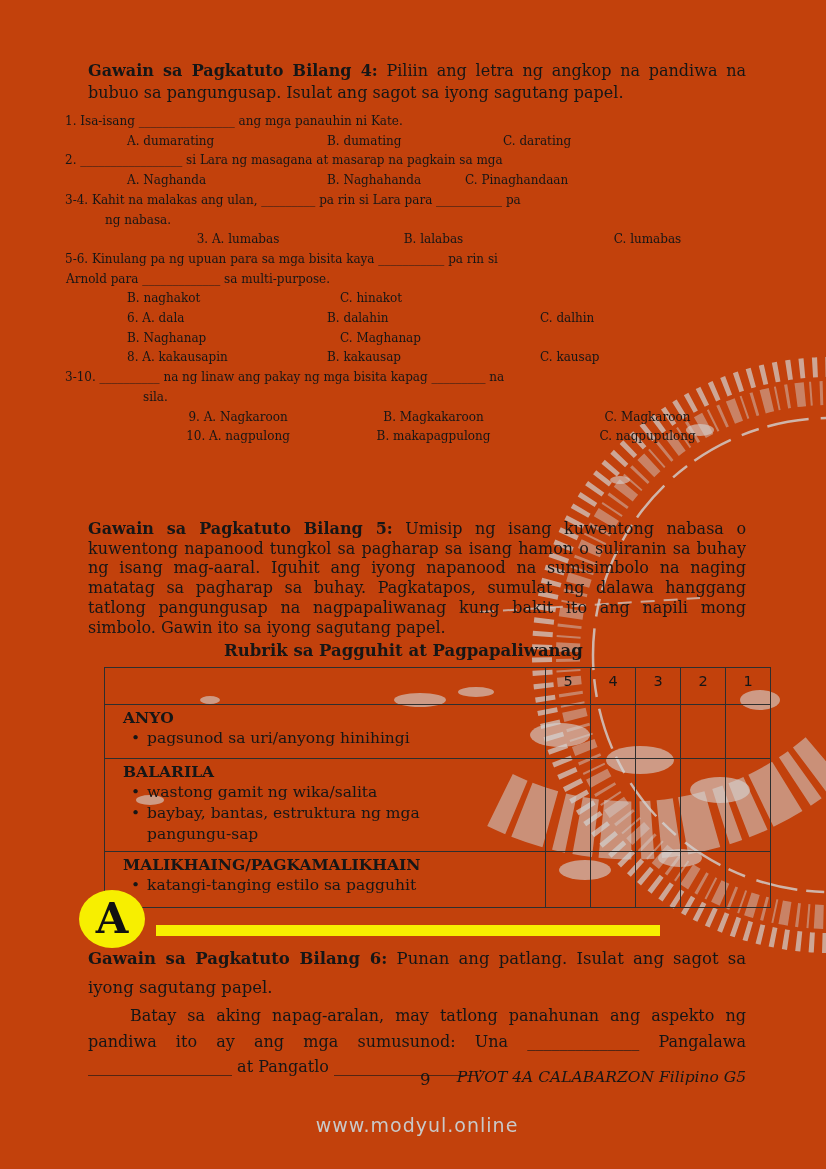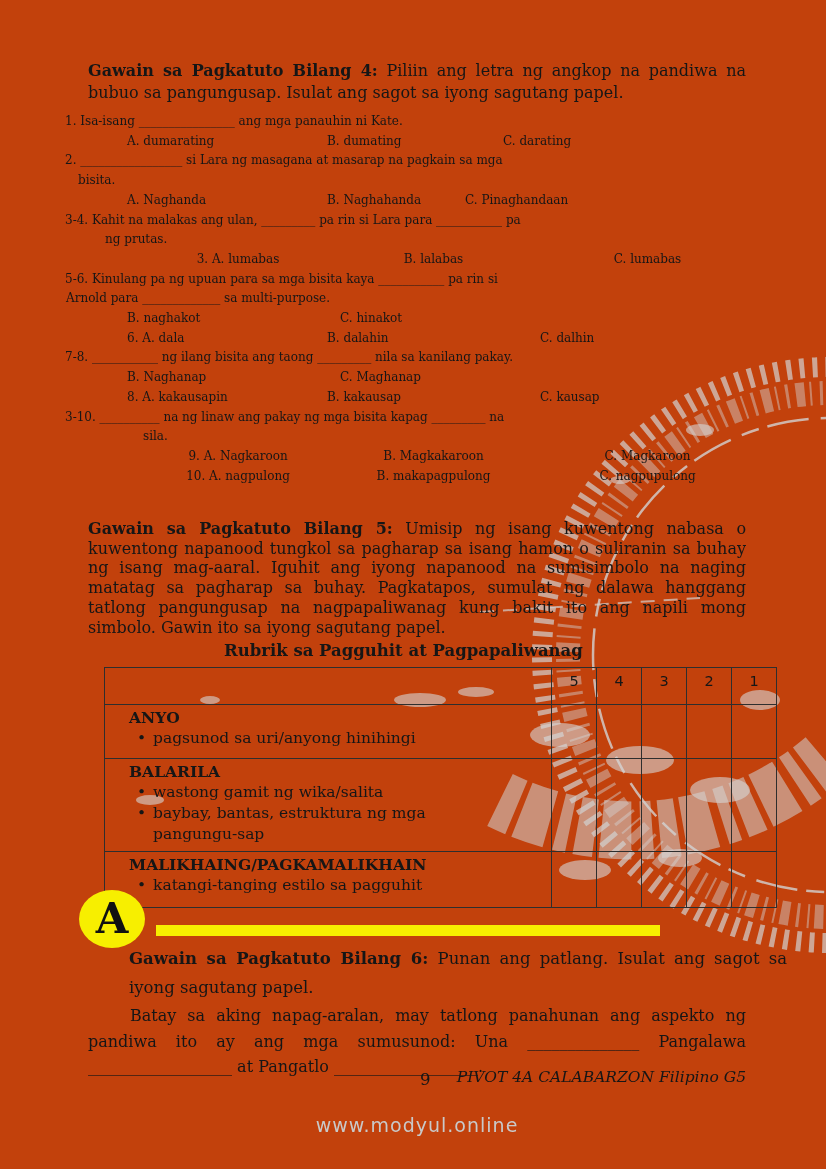--- a/index.html
+++ b/index.html
@@ -30,39 +30,39 @@
   .opt-row.ind .oa{width:178px;}
 
   
   #g5para{top:519px; text-align:justify; font-size:16px; line-height:19.7px;}
 
   
   #rubricTitle{top:641px; font-weight:bold; font-size:16.5px; padding-left:136px;}
   #rubricWrap{top:667px; left:104px; width:637px;}
   table.rubric{border-collapse:collapse; width:637px; table-layout:fixed; background:transparent;}
   table.rubric td,table.rubric th{border:1.6px solid #2e2e2e; vertical-align:top; padding:0;}
-  table.rubric .crit{width:416px; padding:2px 6px 4px 24px;}
+  table.rubric .crit{width:416px; padding:2px 6px 4px 18px;}
   table.rubric .score{width:44px; text-align:center; font-family:"DejaVu Sans", sans-serif;
       font-weight:normal; font-size:14.5px; padding-top:5px;}
   tr.hdr th{height:30px;}
   .crit-title{font-weight:bold; font-size:15.5px; line-height:21px;}
   .bullet{position:relative; padding-left:24px; font-size:15.5px; line-height:21px;}
   .bullet::before{content:"\2022"; position:absolute; left:8px;}
   .b-wrap{display:inline-block; max-width:358px; vertical-align:top;}
   tr.r-anyo td{height:47px;} tr.r-bala td{height:86px;} tr.r-mali td{height:49px;}
 
   
   #badgeA{position:absolute; left:79px; top:890px; width:66px; height:58px; border-radius:50%;
     background:#F7EF00; z-index:2; display:flex; align-items:center; justify-content:center;
     font-weight:bold; font-size:42px; line-height:1; color:#111;}
   #accentLine{position:absolute; left:156px; top:925px; width:504px; height:11px;
     background:#F7EF00; z-index:2;}
 
   
-  #g6para{top:944px; text-align:justify; font-size:16.5px; line-height:29px;margin-left:41px;}
+  #g6para{top:944px; text-align:justify; font-size:16.5px; line-height:29px;}
   #g6body{top:1003px; text-align:justify; font-size:16px; line-height:25.5px; text-indent:42px;}
 
   
   #footerRow{top:1068px; height:24px;}
   #pageNum{position:absolute; left:332px; top:2px; font-size:16.5px;}
   #moduleLabel{position:absolute; right:0; top:0; font-style:italic; font-size:15.5px;}
   #siteWm{top:1114px; text-align:center; font-family:"DejaVu Sans", sans-serif;
     font-size:19px; color:#c9c9c9; letter-spacing:1px;}
 </style>
 </head>
@@ -100,48 +100,46 @@
 
   <div class="layer" id="g4items">
     <div class="q-line">1.  Isa-isang ________________ ang mga panauhin ni Kate.</div>
     <div class="opt-row">
       <span class="oa">A. dumarating</span>
       <span class="ob">B.  dumating</span>
       <span class="oc">C.  darating</span>
     </div>
 
     <div class="q-line">2.  _________________ si Lara ng masagana at masarap na pagkain sa mga</div>
-    <div class="q-line cont-bisita">bisita.</div>
     <div class="opt-row cnear">
       <span class="oa">A. Naghanda</span>
       <span class="ob">B.  Naghahanda</span>
       <span class="oc">C.  Pinaghandaan</span>
     </div>
 
     <div class="q-line">3-4.  Kahit na malakas ang ulan, _________ pa rin si Lara para ___________ pa</div>
-    <div class="q-line cont-prutas">ng prutas.</div>
+    <div class="q-line cont-prutas">ng nabasa.</div>
     <div class="opt-row ind wide">
       <span class="oa">3.  A.  lumabas</span>
       <span class="ob">B. lalabas</span>
       <span class="oc">C. lumabas</span>
     </div>
 
     <div class="q-line">5-6.  Kinulang pa ng upuan para sa mga bisita kaya ___________ pa rin si</div>
     <div class="q-line cont-arnold">Arnold para _____________ sa multi-purpose.</div>
     <div class="opt-row wide">
       <span class="ob">B. naghakot</span>
       <span class="oc">C. hinakot</span>
     </div>
     <div class="opt-row wide">
       <span class="oa">6. A. dala</span>
       <span class="ob">B. dalahin</span>
       <span class="oc">C.  dalhin</span>
     </div>
 
-    <div class="q-line">7-8.  ___________ ng ilang bisita ang taong _________ nila sa kanilang pakay.</div>
     <div class="opt-row wide">
       <span class="ob">B. Naghanap</span>
       <span class="oc">C. Maghanap</span>
     </div>
     <div class="opt-row wide">
       <span class="oa">8. A. kakausapin</span>
       <span class="ob">B. kakausap</span>
       <span class="oc">C. kausap</span>
     </div>
 

